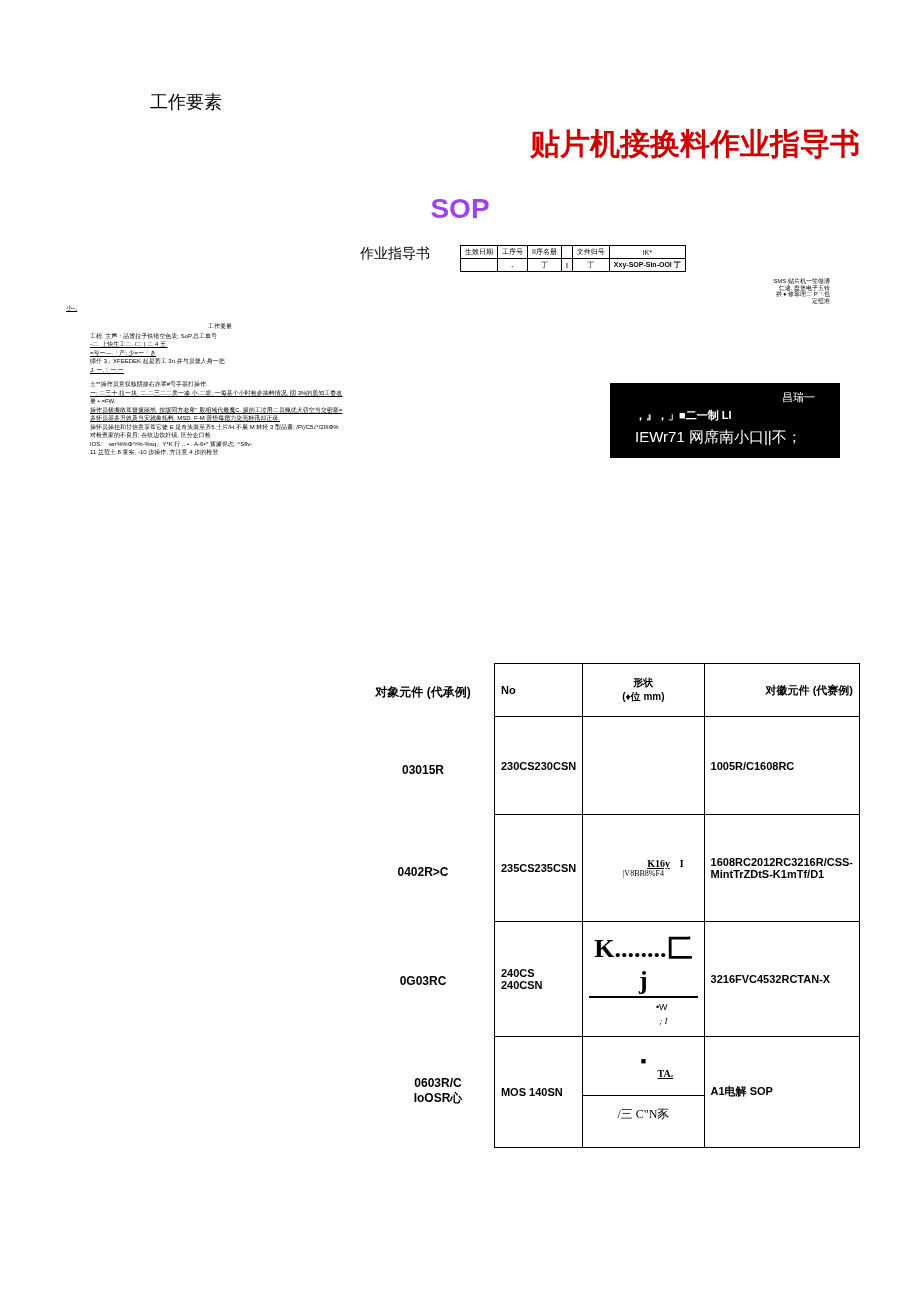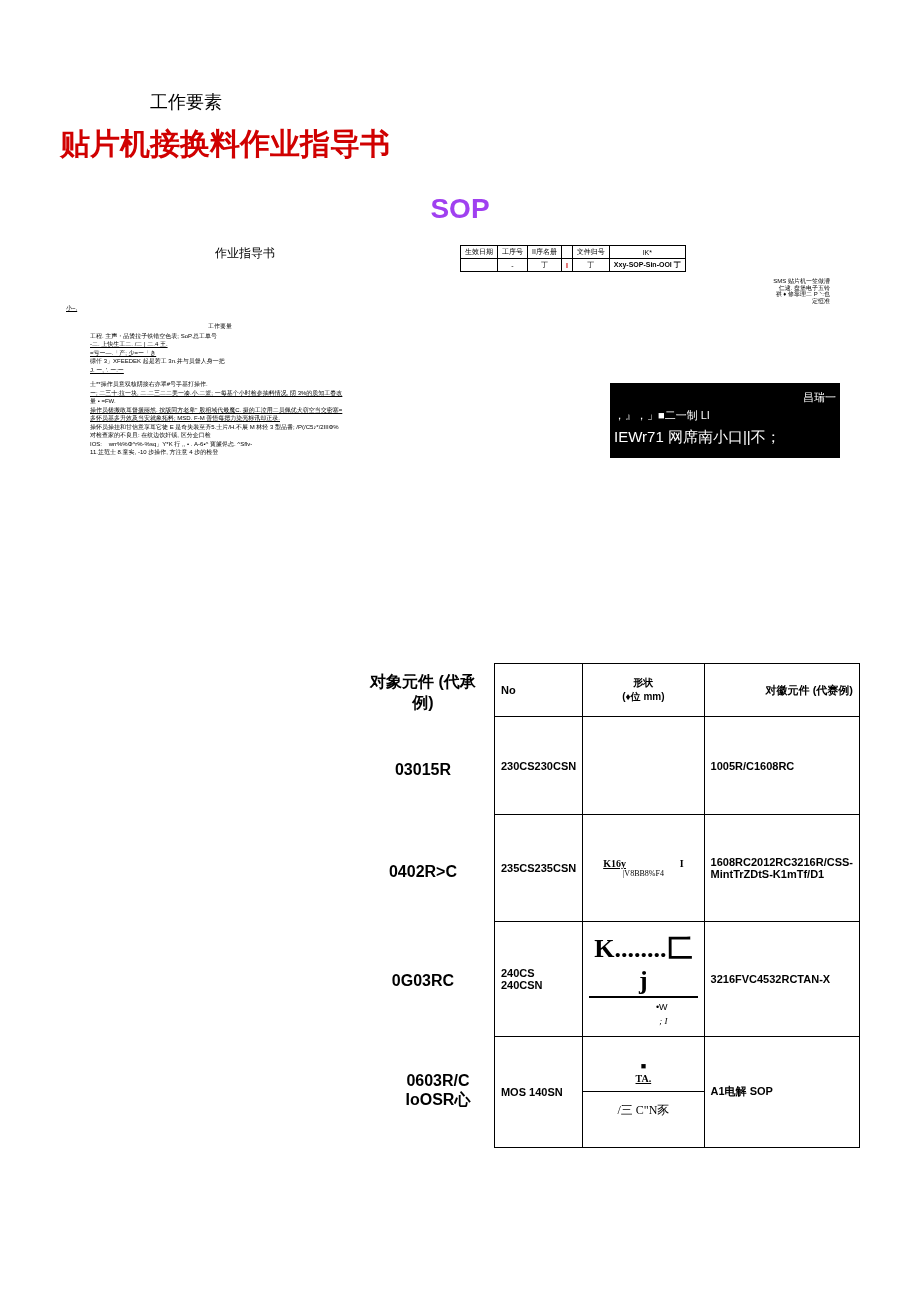--- a/index.html
+++ b/index.html
@@ -12,40 +12,40 @@
     }
     .section-label {
       font-size: 18px;
       margin-left: 90px;
       margin-bottom: 10px;
     }
     .title-red {
       font-size: 30px;
       font-weight: bold;
       color: #d00000;
-      text-align: left;
+      text-align: right;
       margin-bottom: 8px;
     }
     .title-sop {
       font-size: 28px;
       font-weight: bold;
       color: #a040f0;
       text-align: center;
       margin-bottom: 20px;
       margin-top: 28px;
     }
     .header-row {
       display: flex;
       align-items: flex-start;
       margin-bottom: 6px;
     }
     .header-left-label {
-      font-size: 12px;
+      font-size: 14px;
       width: 400px;
-      text-align: center;
+      text-align: right;
       padding-right: 30px;
     }
     .header-table {
       border-collapse: collapse;
       font-size: 7px;
     }
     .header-table td {
       border: 1px solid #000;
       padding: 1px 4px;
       text-align: center;
@@ -77,35 +77,35 @@
       margin-left: 30px;
     }
     .tiny-col .hdr { text-align: center; margin-bottom: 2px; }
     .tiny-col p { margin-bottom: 1px; }
     .tiny-col .u { text-decoration: underline; }
     .dark-box {
       width: 230px;
       background: #000;
       color: #fff;
       font-size: 10px;
-      padding: 6px 4px;
+      padding: 6px 25px;
       line-height: 1.6;
       margin-top: 60px;
     }
     .dark-box .r1 { text-align: right; font-size: 11px; }
-    .dark-box .r2 { font-size: 11px; }
+    .dark-box .r2 { font-size: 11px; font-weight: bold; }
     .dark-box .r3 { font-size: 15px; }
     .bottom-area {
       display: flex;
       margin-top: 205px;
       gap: 18px;
     }
     .left-labels {
       width: 110px;
-      font-size: 16px;
+      font-size: 12px;
       font-weight: bold;
       text-align: center;
       margin-left: 310px;
     }
     .left-labels .slot { display: flex; flex-direction: column; justify-content: center; }
     .left-labels .h60 { height: 60px; }
     .left-labels .h95 { height: 95px; }
     .left-labels .h108 { height: 108px; }
     .left-labels .h110 { height: 110px; }
     .left-labels .h112 { height: 112px; margin-left: 30px; }
@@ -125,21 +125,21 @@
     .comp-table .col-ex { width: 120px; font-weight: bold; text-align: left; }
     .comp-table tr.r { height: 92px; }
     .shape-inner { font-family: "Times New Roman", serif; }
     .shape-k {
       font-size: 26px; font-weight: bold;
       border-bottom: 2px solid #000;
       display: inline-block;
       padding-bottom: 0;
     }
     .shape-sub { font-size: 9px; margin-top: 4px; text-align: right; padding-right: 30px; }
-    .shape-u { text-decoration: underline; font-weight: bold; }
+    .shape-u { text-decoration: underline; font-weight: bold; margin-left: 44px; }
     .spacer { height: 6px; display: block; }
   </style>
 </head>
 <body>
 
 <div class="section-label">工作要素</div>
 <div class="title-red">贴片机接换料作业指导书</div>
 <div class="title-sop">SOP</div>
 
 <div class="header-row">
@@ -242,20 +242,20 @@
         <div class="shape-inner"><span class="shape-k">K........匚 j</span></div>
         <div class="shape-sub">•W</div>
         <div class="shape-sub" style="font-style:italic;font-family:serif">; I</div>
       </td>
       <td class="col-ex">3216FVC4532RCTAN-X</td>
     </tr>
     <tr class="r" style="height:104px">
       <td class="col-no">MOS 140SN</td>
       <td class="col-shape" style="padding:0">
         <div class="shape-inner" style="text-align:center;font-size:9px;padding:6px 0 2px">■</div>
-        <div class="shape-inner" style="text-align:center;font-size:10px;border-bottom:1px solid #000;padding-bottom:7px"><span class="shape-u">TA.</span></div>
+        <div class="shape-inner" style="text-align:center;font-size:10px;border-bottom:1px solid #000;padding-bottom:16px"><span class="shape-u">TA.</span></div>
         <div class="shape-inner" style="text-align:center;font-size:12px;padding:10px 0">/三 C"N豕</div>
       </td>
       <td class="col-ex" style="text-align:left">A1电解 SOP</td>
     </tr>
   </tbody>
     </table>
 </div>
 
 </body></html>

